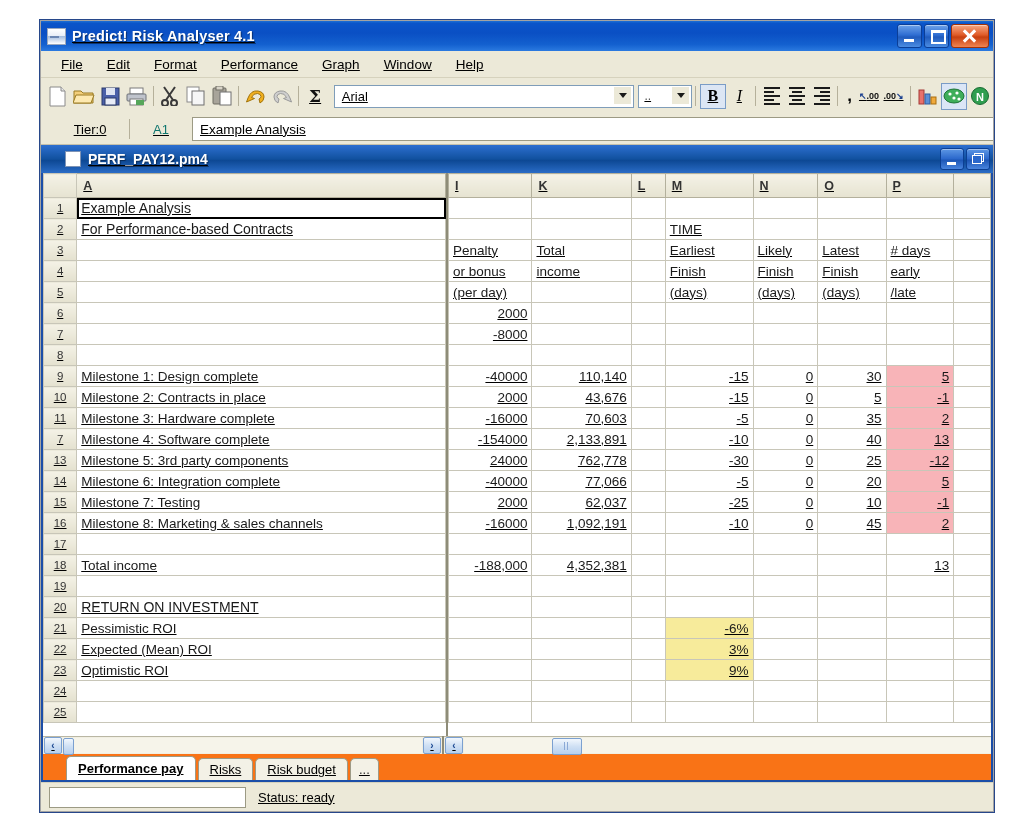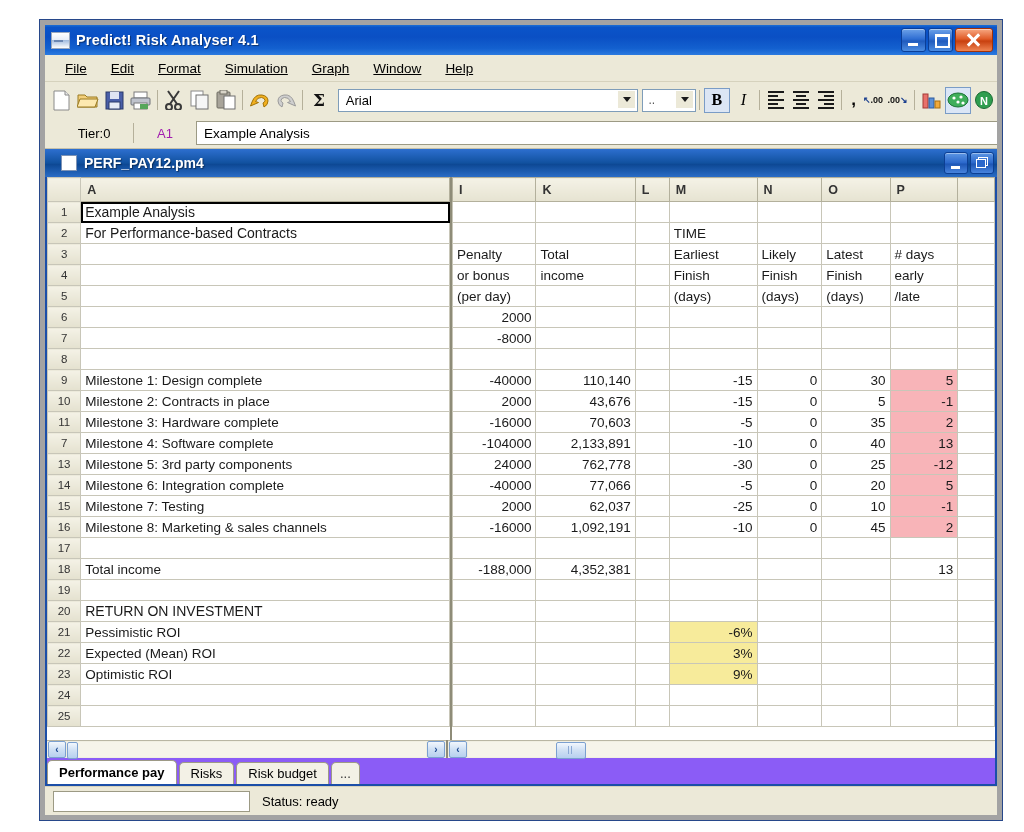--- a/index.html
+++ b/index.html
@@ -1,23 +1,23 @@
 <!DOCTYPE html>
 <html><head>
 <meta charset="utf-8">
 <style>
   html,body{margin:0;padding:0;background:#ffffff;}
   body{width:1024px;height:832px;font-family:"Liberation Sans",sans-serif;overflow:hidden;}
 
   
   #app-window{
     position:absolute; left:40px; top:20px; width:952px; height:790px;
-    background:#ece9d8; border:5px solid #a3a3a3;
+    background:#ece9d8; border:1px solid #a3a3a3;
     box-shadow:0 0 0 1px #27478a;
-    display:flex; flex-direction:column;
+    display:flex; flex-direction:column;text-decoration:underline;
   }
 
   
   .titlebar{
     height:30px; flex:0 0 30px;
     background:linear-gradient(180deg,#1d6fd4 0%,#0a54c9 8%,#0a4fc4 40%,#1360cf 78%,#2b7ae0 100%);
     display:flex; align-items:center; padding:0 2px 0 6px; position:relative;
   }
   .title-icon{
     width:17px;height:15px;flex:0 0 17px;
@@ -76,32 +76,32 @@
   .align-ic i{display:block;height:2px;background:#1a1a1a;}
   .comma{font-size:17px;font-weight:bold;padding:0 6px;}
   .dec-ic{font-size:9px;font-weight:bold;color:#1a3f8f;line-height:8px;text-align:left;width:25px;}
   .dec-ic b{color:#111;}
   .tb-hl{border:1px solid #7a9cc6;background:#dbe6f6;box-sizing:border-box;}
 
   
   .formulabar{height:30px;flex:0 0 30px;background:#ece9d8;display:flex;align-items:center;padding:0 0 0 10px;}
   .tier{font-size:13px;color:#000;width:78px;text-align:center;}
   .fbsep{width:1px;height:20px;background:#b5b09a;}
-  .cellref{font-size:13px;color:#a21caf;width:62px;text-align:center;}
+  .cellref{font-size:13px;color:#0f766e;width:62px;text-align:center;}
   .fx-input{
     flex:1;height:22px;background:#fff;border:1px solid #9c9a84;border-right:0;
     display:flex;align-items:center;padding-left:7px;font-size:13.5px;color:#000;
   }
 
   
   .mdi{flex:1;display:flex;flex-direction:column;border-top:1px solid #c4c0ac;background:#ece9d8;}
   .mdi-title{
     height:28px;flex:0 0 28px;
     background:linear-gradient(180deg,#2d6fd0 0%,#11519f 50%,#0d4894 55%,#2a6cc6 100%);
-    display:flex;align-items:center;padding-left:16px;position:relative;
+    display:flex;align-items:center;padding-left:24px;position:relative;
   }
   .mdi-icon{width:14px;height:14px;background:#fff;border:1px solid #7e93b5;margin-right:7px;}
   .mdi-text{color:#fff;font-size:14px;font-weight:bold;text-shadow:1px 1px 1px rgba(0,0,0,.4);}
   .mdi-btns{position:absolute;right:3px;top:3px;display:flex;gap:2px;}
   .mdi-btn{
     width:22px;height:20px;border:1px solid #0c3f93;border-radius:3px;
     background:linear-gradient(180deg,#5d97e4 0%,#2a67cb 50%,#1d56b5 55%,#4884de 100%);
     position:relative;box-shadow:inset 0 1px 0 rgba(255,255,255,.4);
   }
   .mdi-btn .mmin{position:absolute;left:6px;bottom:4px;width:9px;height:3px;background:#fff;}
@@ -149,21 +149,21 @@
   .sb-thumb{
     position:absolute;top:0;height:15px;border:1px solid #7ba0d0;border-radius:2px;
     background:linear-gradient(180deg,#f2f7fd 0%,#cfe0f4 50%,#b7d0ef 100%);
   }
   .sb-thumb.grip:after{
     content:"";position:absolute;left:50%;top:3px;margin-left:-3px;width:6px;height:8px;
     background:repeating-linear-gradient(90deg,#8ba9d6 0 1px,transparent 1px 3px);
   }
 
   
-  .tabbar{height:26px;flex:0 0 26px;background:#8b5cf6;display:flex;align-items:flex-end;padding-left:0;}
+  .tabbar{height:26px;flex:0 0 26px;background:#f97316;display:flex;align-items:flex-end;padding-left:23px;}
   .stab{
     height:21px;display:flex;align-items:center;padding:0 11px;font-size:13px;color:#000;
     background:#f3f1e6;border:1px solid #9d9a86;border-bottom:0;
     border-radius:5px 5px 0 0;margin-right:2px;white-space:nowrap;
   }
   .stab.active{background:#fff;font-weight:bold;height:23px;}
   .stab.more{padding:0 8px;color:#333;}
 
   
   .statusbar{height:28px;flex:0 0 28px;background:#ece9d8;display:flex;align-items:center;padding-left:8px;border-top:1px solid #d6d2bd;}
@@ -189,21 +189,21 @@
           <span class="gx1"></span>
           <span class="gx2"></span>
         </div>
     </div>
   </div>
 
   <div class="menubar">
     <div class="menu-item"><u>File</u></div>
     <div class="menu-item"><u>Edit</u></div>
     <div class="menu-item"><u>Format</u></div>
-    <div class="menu-item"><u>Simulation</u></div>
+    <div class="menu-item"><u>Performance</u></div>
     <div class="menu-item"><u>Graph</u></div>
     <div class="menu-item"><u>Window</u></div>
     <div class="menu-item"><u>Help</u></div>
   </div>
 
   <div class="toolbar">
     <div class="tb">
       <svg width="19" height="21">
           <path d="M2 1 h11 l4 4 v15 h-15 z" fill="#fff" stroke="#8a8a8a"></path>
           <path d="M13 1 v4 h4" fill="#e9e9e9" stroke="#8a8a8a"></path>
@@ -599,21 +599,21 @@
                   <td class="num">-16000</td>
                   <td class="num">70,603</td>
                   <td class=""></td>
                   <td class="num">-5</td>
                   <td class="num">0</td>
                   <td class="num">35</td>
                   <td class="num pink">2</td>
                   <td></td>
                 </tr>
                 <tr>
-                  <td class="num">-104000</td>
+                  <td class="num">-154000</td>
                   <td class="num">2,133,891</td>
                   <td class=""></td>
                   <td class="num">-10</td>
                   <td class="num">0</td>
                   <td class="num">40</td>
                   <td class="num pink">13</td>
                   <td></td>
                 </tr>
                 <tr>
                   <td class="num">24000</td>

